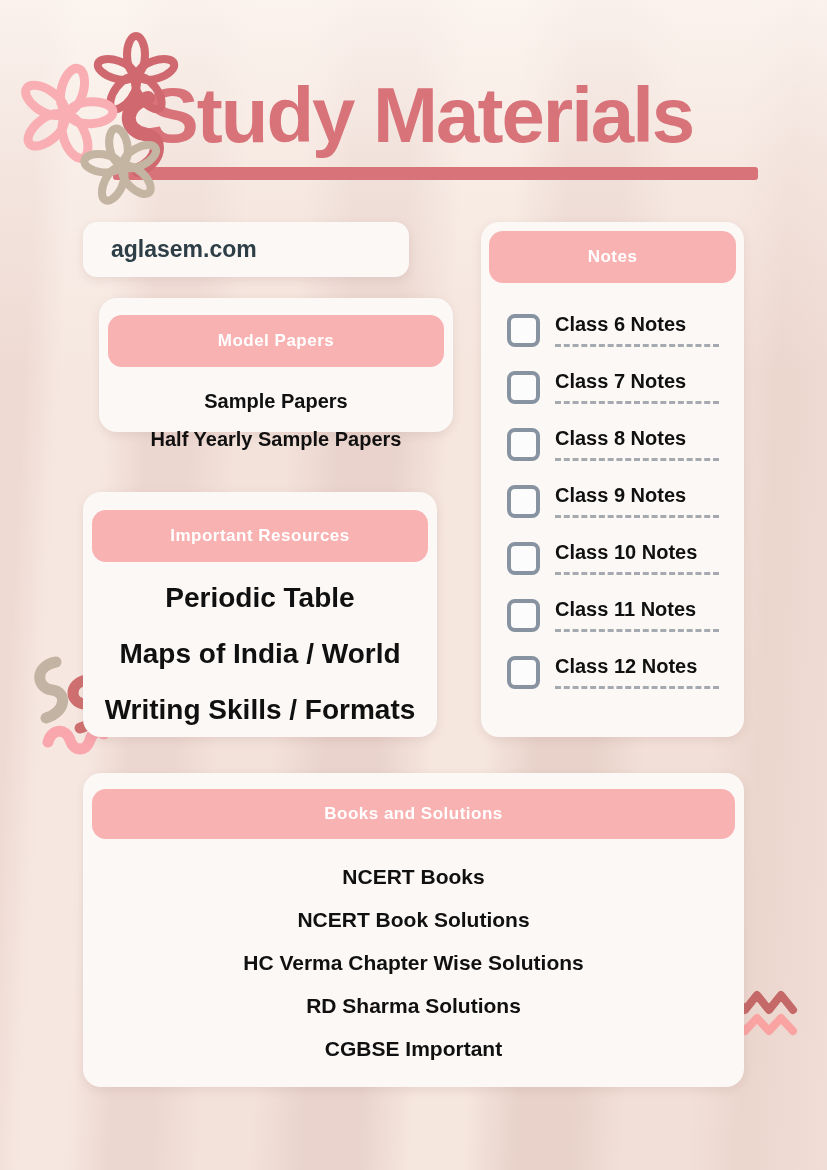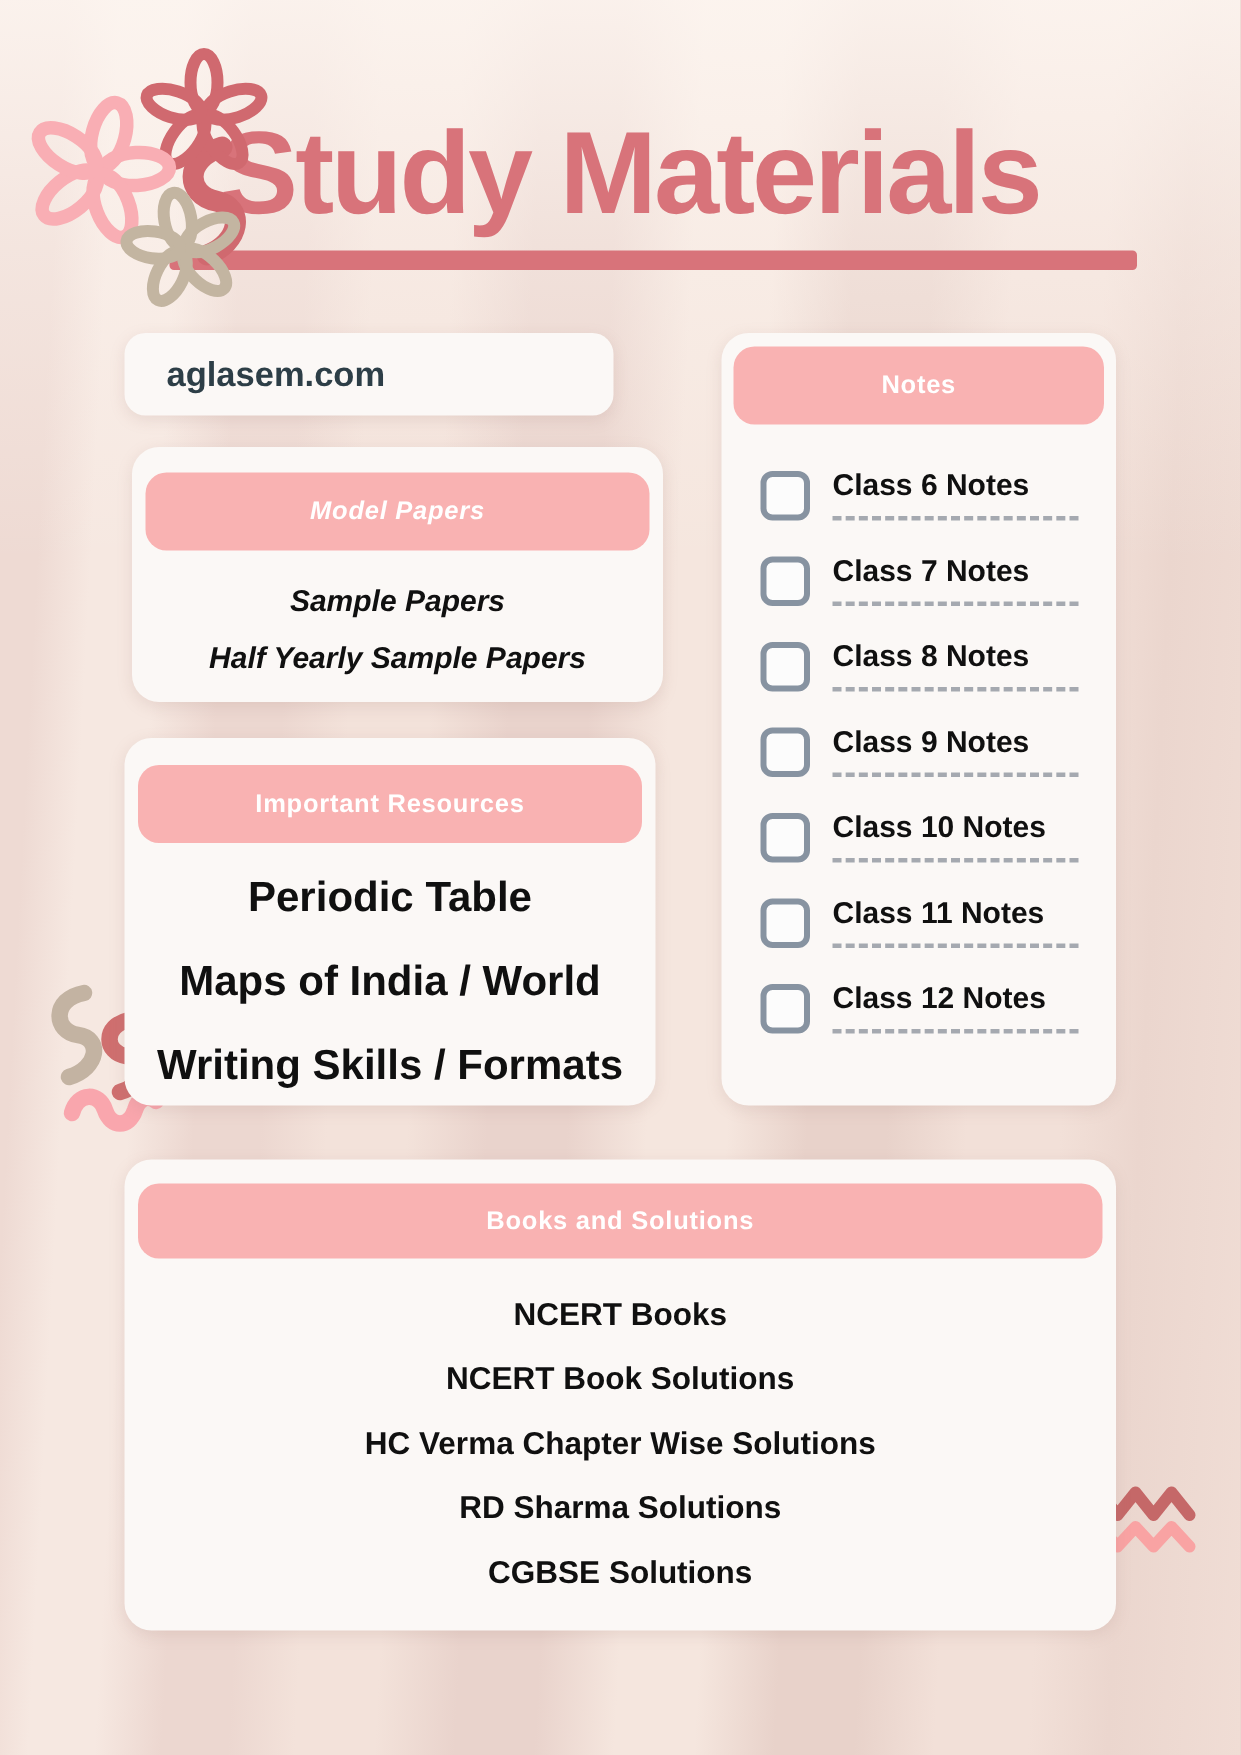--- a/index.html
+++ b/index.html
@@ -27,21 +27,21 @@
     box-shadow:0 3px 10px rgba(166,128,120,.18);
   }
   .pill{
     background:#f9b2b2;border-radius:14px;color:#ffffff;font-weight:bold;
     font-size:17px;letter-spacing:.5px;display:flex;align-items:center;justify-content:center;
   }
   .site-card{left:83px;top:222px;width:326px;height:55px;border-radius:14px;
     display:flex;align-items:center;padding-left:28px;box-sizing:border-box;}
   .site-card span{font-size:23px;font-weight:bold;color:#2d3e47;}
 
-  .model-card{left:88px;top:298px;width:354px;height:170px;font-style:italic;}
+  .model-card{left:99px;top:298px;width:354px;height:134px;}
   .model-card .pill{margin:17px 9px 0;height:52px;}
   .items{list-style:none;margin:0;padding:0;text-align:center;font-weight:bold;color:#101010;}
   .model-card .items{margin-top:22px;font-size:20px;}
   .model-card .items li{margin-bottom:14px;line-height:24px;}
 
   .resources-card{left:83px;top:492px;width:354px;height:245px;}
   .resources-card .pill{margin:18px 9px 0;height:52px;}
   .resources-card .items{margin-top:24px;font-size:28px;}
   .resources-card .items li{margin-bottom:32px;line-height:24px;}
 
@@ -185,17 +185,17 @@
     <ul class="items">
 
         <li><span>NCERT Books</span></li>
 
         <li><span>NCERT Book Solutions</span></li>
 
         <li><span>HC Verma Chapter Wise Solutions</span></li>
 
         <li><span>RD Sharma Solutions</span></li>
 
-        <li><span>CGBSE Solutions</span></li>
+        <li><span>CGBSE Important</span></li>
       </ul>
   </div>
 
 </div>
 
 </body></html>

